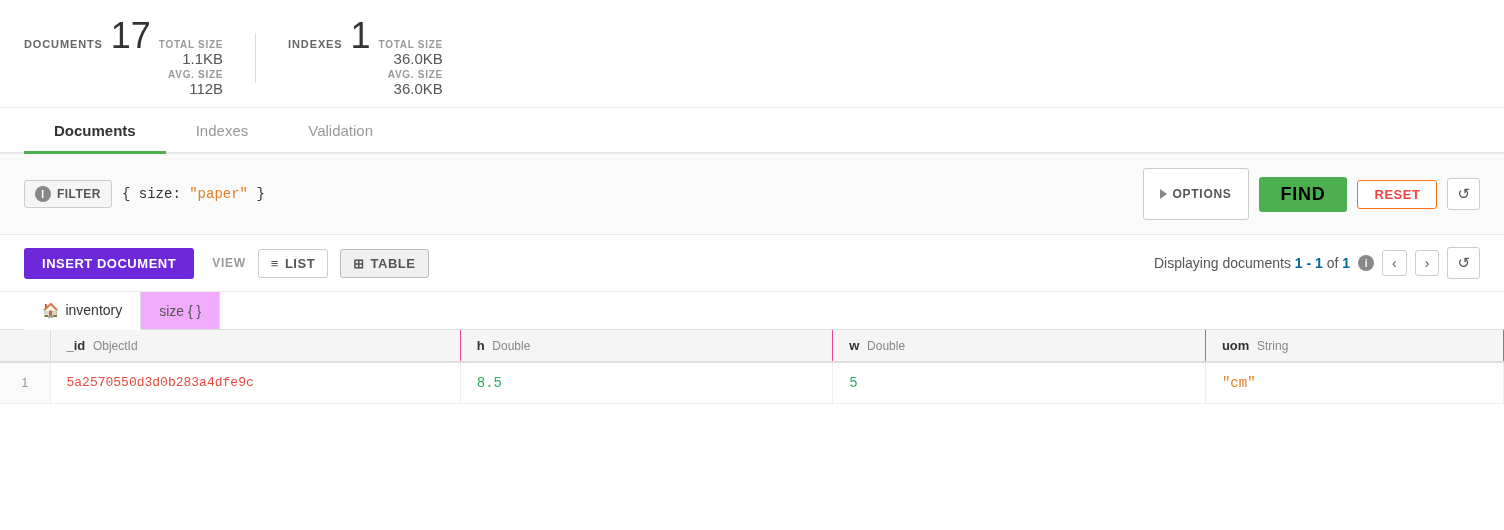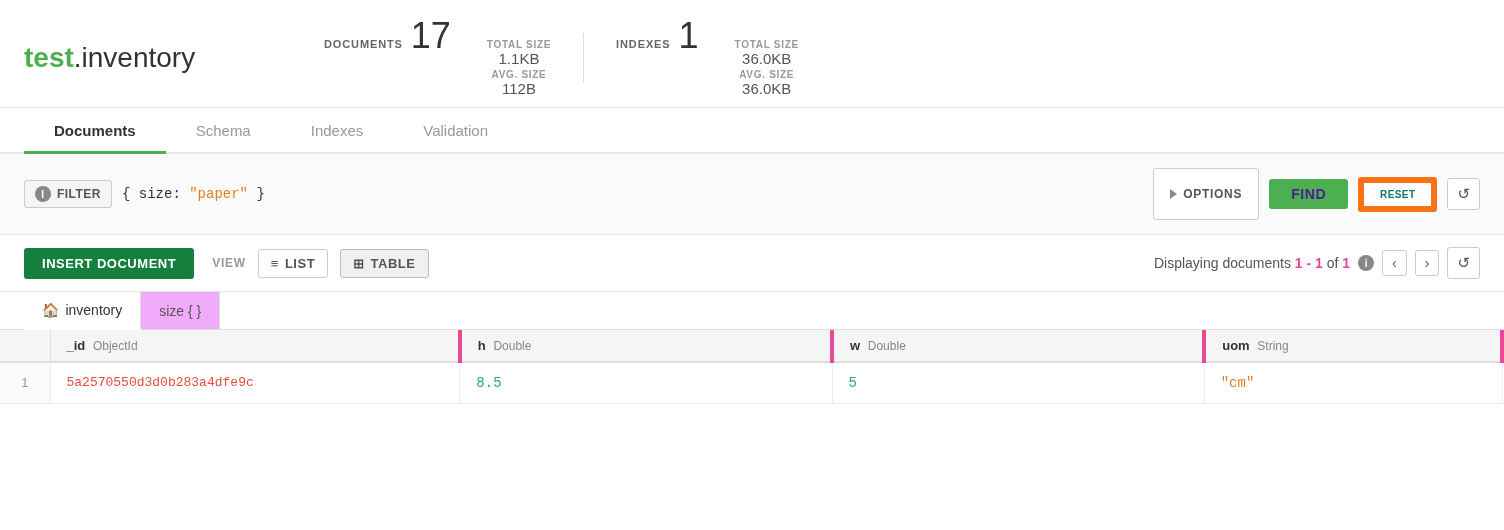--- a/index.html
+++ b/index.html
@@ -60,22 +60,21 @@
 
     .stat-sizes {
       display: flex;
       flex-direction: column;
       gap: 2px;
     }
 
     .stat-size-item {
       display: flex;
       flex-direction: column;
-      align-items: center;
-      margin-left: 28px;
+      align-items: flex-end;
     }
 
     .stat-size-label {
       font-size: 10px;
       font-weight: 700;
       letter-spacing: 0.07em;
       color: #999;
       text-transform: uppercase;
     }
 
@@ -182,40 +181,40 @@
     .triangle-right {
       width: 0;
       height: 0;
       border-top: 5px solid transparent;
       border-bottom: 5px solid transparent;
       border-left: 7px solid #888;
     }
 
     .find-btn {
       background: #4caf50;
-      color: #4c1d95;
+      color: #000000;
       border: none;
       border-radius: 3px;
       padding: 7px 22px;
-      font-size: 14px;
+      font-size: 18px;
       font-weight: 700;
       cursor: pointer;
       letter-spacing: 0.04em;
       text-transform: uppercase;
     }
 
     .reset-btn {
       background: #fff;
-      border: 6px solid #f97316;
+      border: 1px solid #f97316;
       border-radius: 3px;
       padding: 6px 16px;
-      font-size: 10px;
-      font-weight: 700;
-      cursor: pointer;
-      color: #0f766e;
+      font-size: 13px;
+      font-weight: 700;
+      cursor: pointer;
+      color: #ef4444;
       letter-spacing: 0.04em;
       text-transform: uppercase;
     }
 
     .refresh-btn {
       background: #fff;
       border: 1px solid #ccc;
       border-radius: 3px;
       padding: 6px 9px;
       cursor: pointer;
@@ -228,21 +227,21 @@
     
     .toolbar {
       display: flex;
       align-items: center;
       padding: 12px 24px;
       gap: 12px;
       border-bottom: 1px solid #e8e8e8;
     }
 
     .insert-btn {
-      background: #15803d;
+      background: #6d28d9;
       color: #fff;
       border: none;
       border-radius: 3px;
       padding: 8px 18px;
       font-size: 13px;
       font-weight: 700;
       cursor: pointer;
       letter-spacing: 0.04em;
       text-transform: uppercase;
     }
@@ -281,21 +280,21 @@
       margin-left: auto;
       font-size: 14px;
       color: #555;
       display: flex;
       align-items: center;
       gap: 8px;
     }
 
     .pagination-info strong {
       font-weight: 700;
-      color: #ec4899;
+      color: #0369a1;
     }
 
     .info-circle {
       display: inline-flex;
       align-items: center;
       justify-content: center;
       width: 16px;
       height: 16px;
       border-radius: 50%;
       background: #888;
@@ -359,21 +358,21 @@
       background: #f5f5f5;
       border-bottom: 2px solid #ddd;
     }
 
     .data-table thead th {
       padding: 8px 16px;
       text-align: left;
       font-size: 13px;
       font-weight: 400;
       color: #555;
-      border-right: 4px solid #ec4899;
+      border-right: 1px solid #ec4899;
     }
 
     .data-table thead th .col-name {
       font-weight: 700;
       color: #333;
     }
 
     .data-table thead th .col-type {
       color: #888;
       font-size: 12px;
@@ -418,23 +417,20 @@
     }
 
     .col-h { min-width: 200px; }
     .col-w { min-width: 200px; margin-top: 39px; }
     .col-uom { min-width: 160px; }
   </style>
 </head>
 <body>
 
 <div class="header">
-  <div class="db-title">
-    <span class="prefix">test</span>.<span>inventory</span>
-  </div>
 
   <div class="stats-group">
     <div class="stat-block">
       <span class="stat-label">DOCUMENTS</span>
       <span class="stat-count">17</span>
       <div class="stat-sizes">
         <div class="stat-size-item">
           <span class="stat-size-label">TOTAL SIZE</span>
           <span class="stat-size-value">1.1KB</span>
         </div>
@@ -459,21 +455,20 @@
           <span class="stat-size-label">AVG. SIZE</span>
           <span class="stat-size-value">36.0KB</span>
         </div>
       </div>
     </div>
   </div>
 </div>
 
 <div class="tabs">
   <div class="tab active">Documents</div>
-  <div class="tab">Schema</div>
   <div class="tab">Indexes</div>
   <div class="tab">Validation</div>
 </div>
 
 <div class="filter-bar">
   <button class="filter-btn">
     <span class="filter-info-icon">i</span>
     <span>FILTER</span>
   </button>
 

